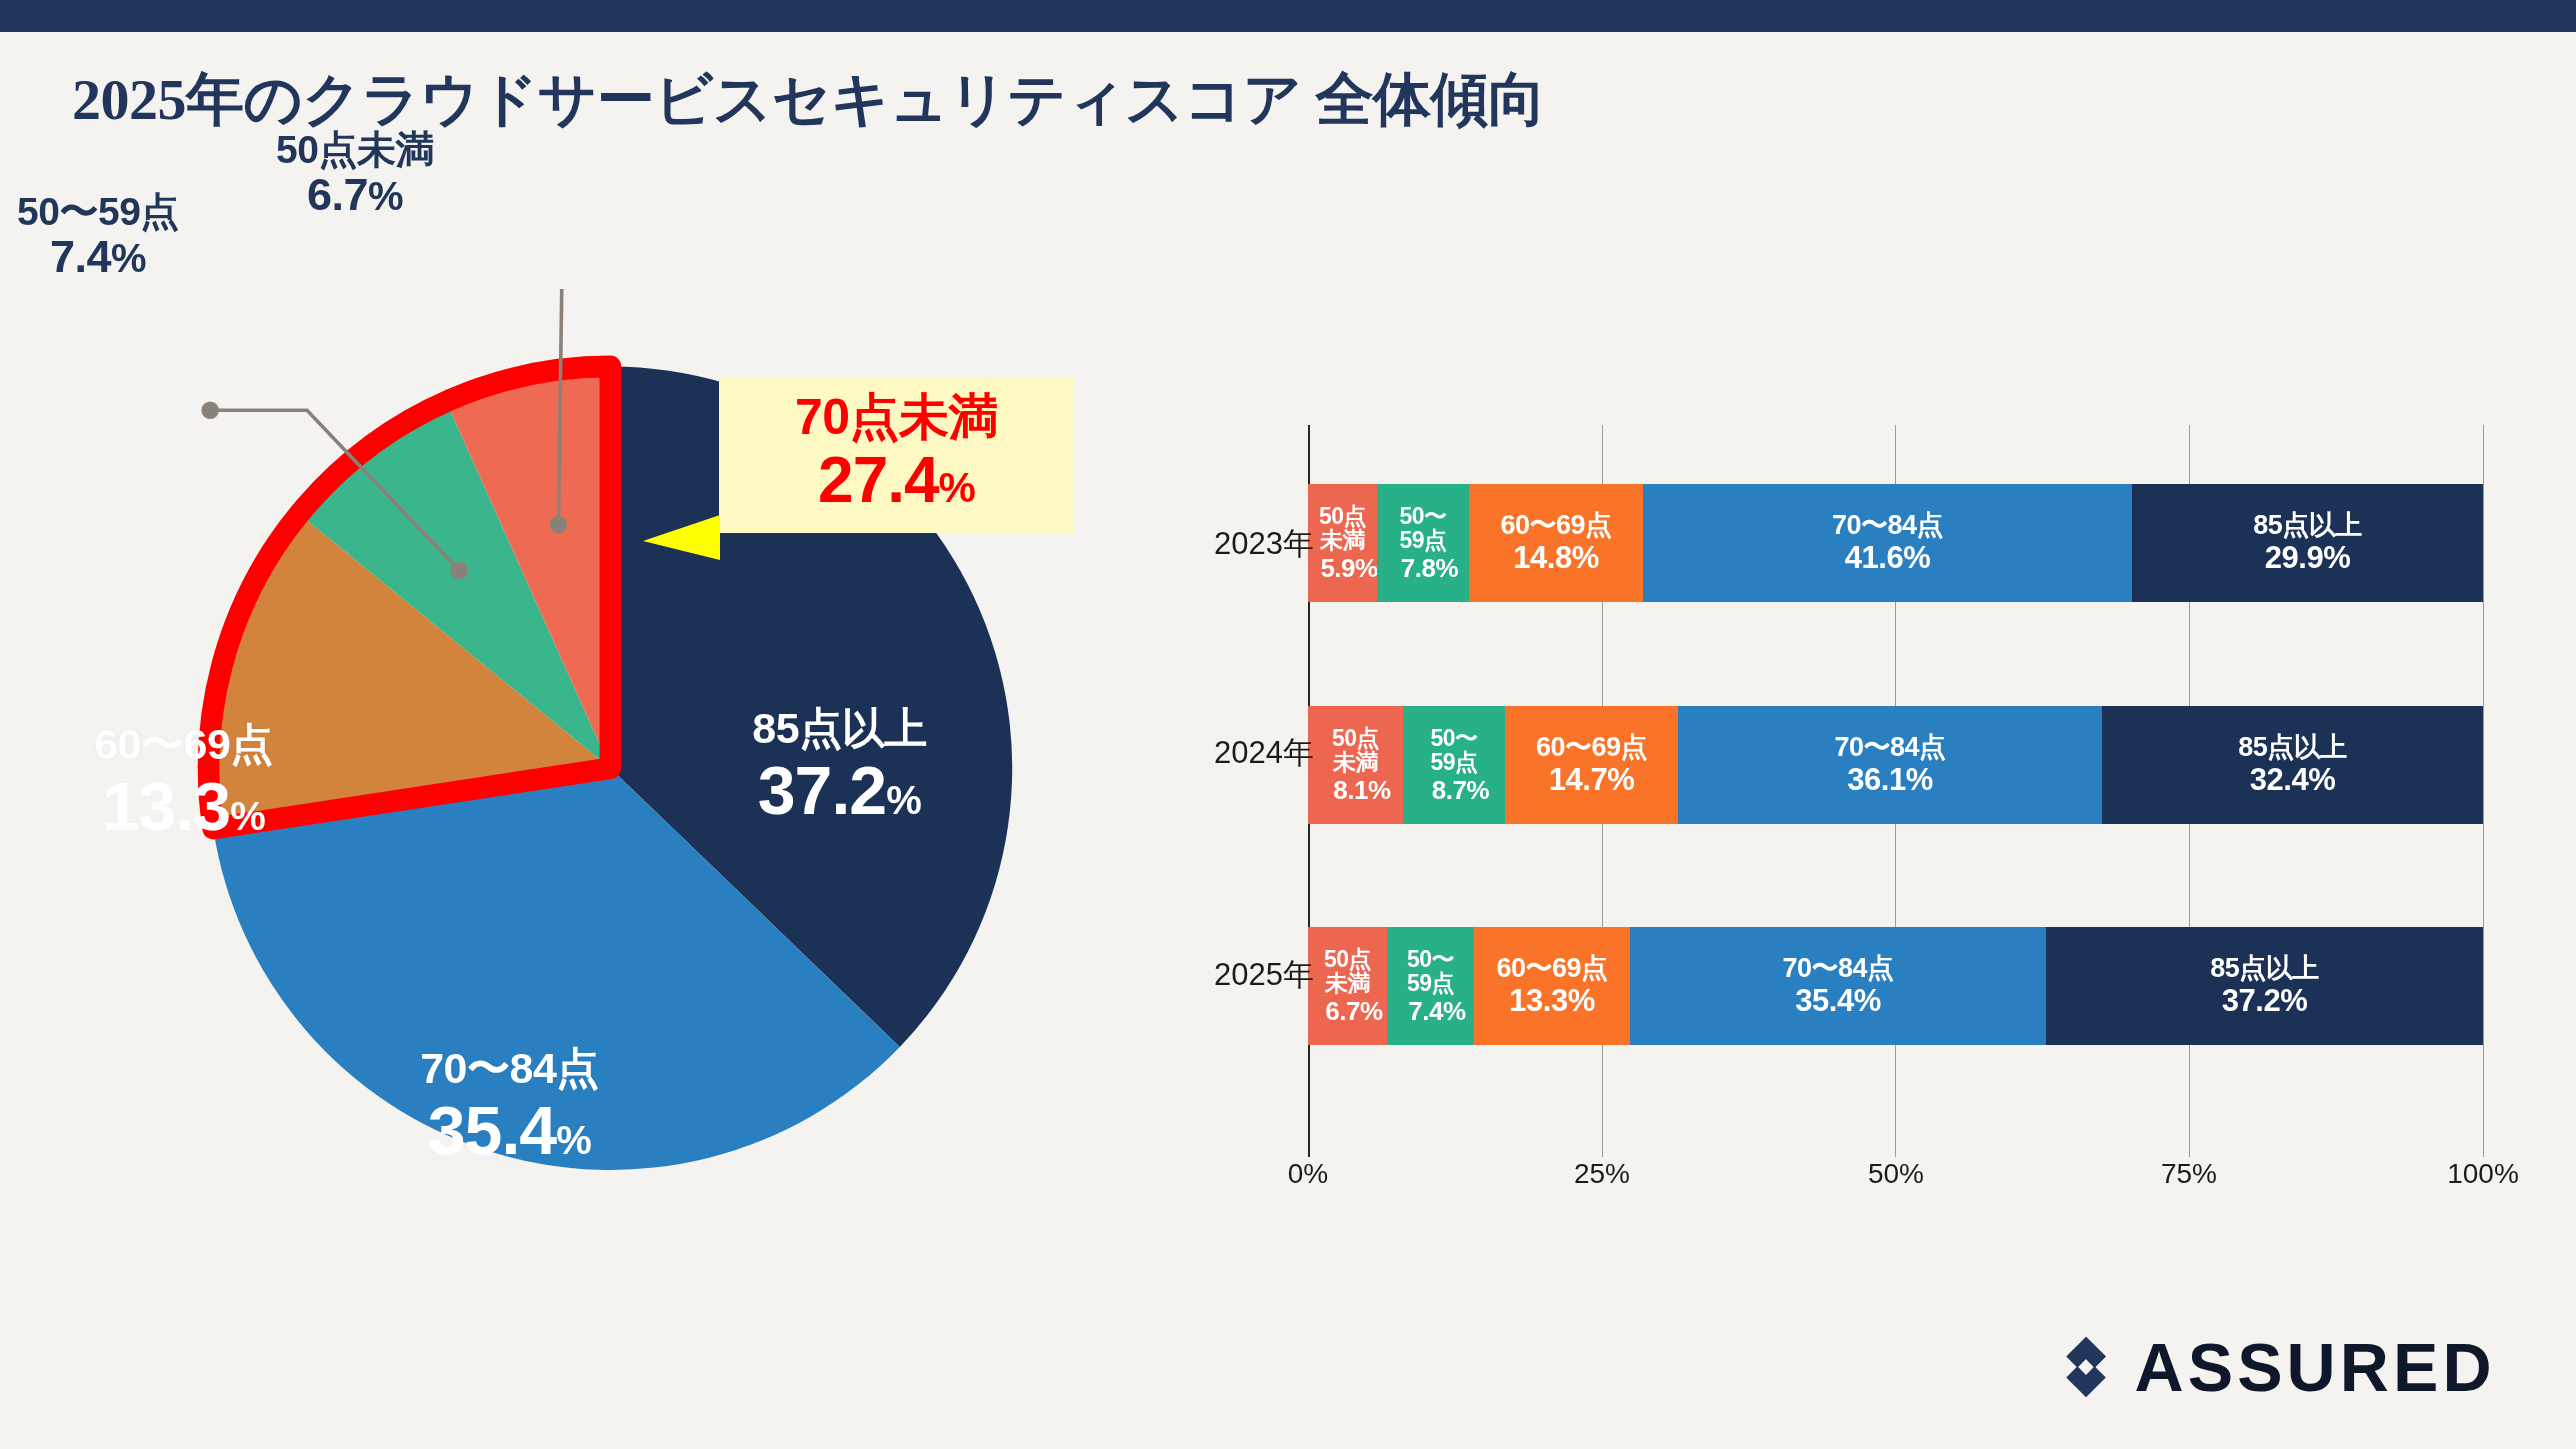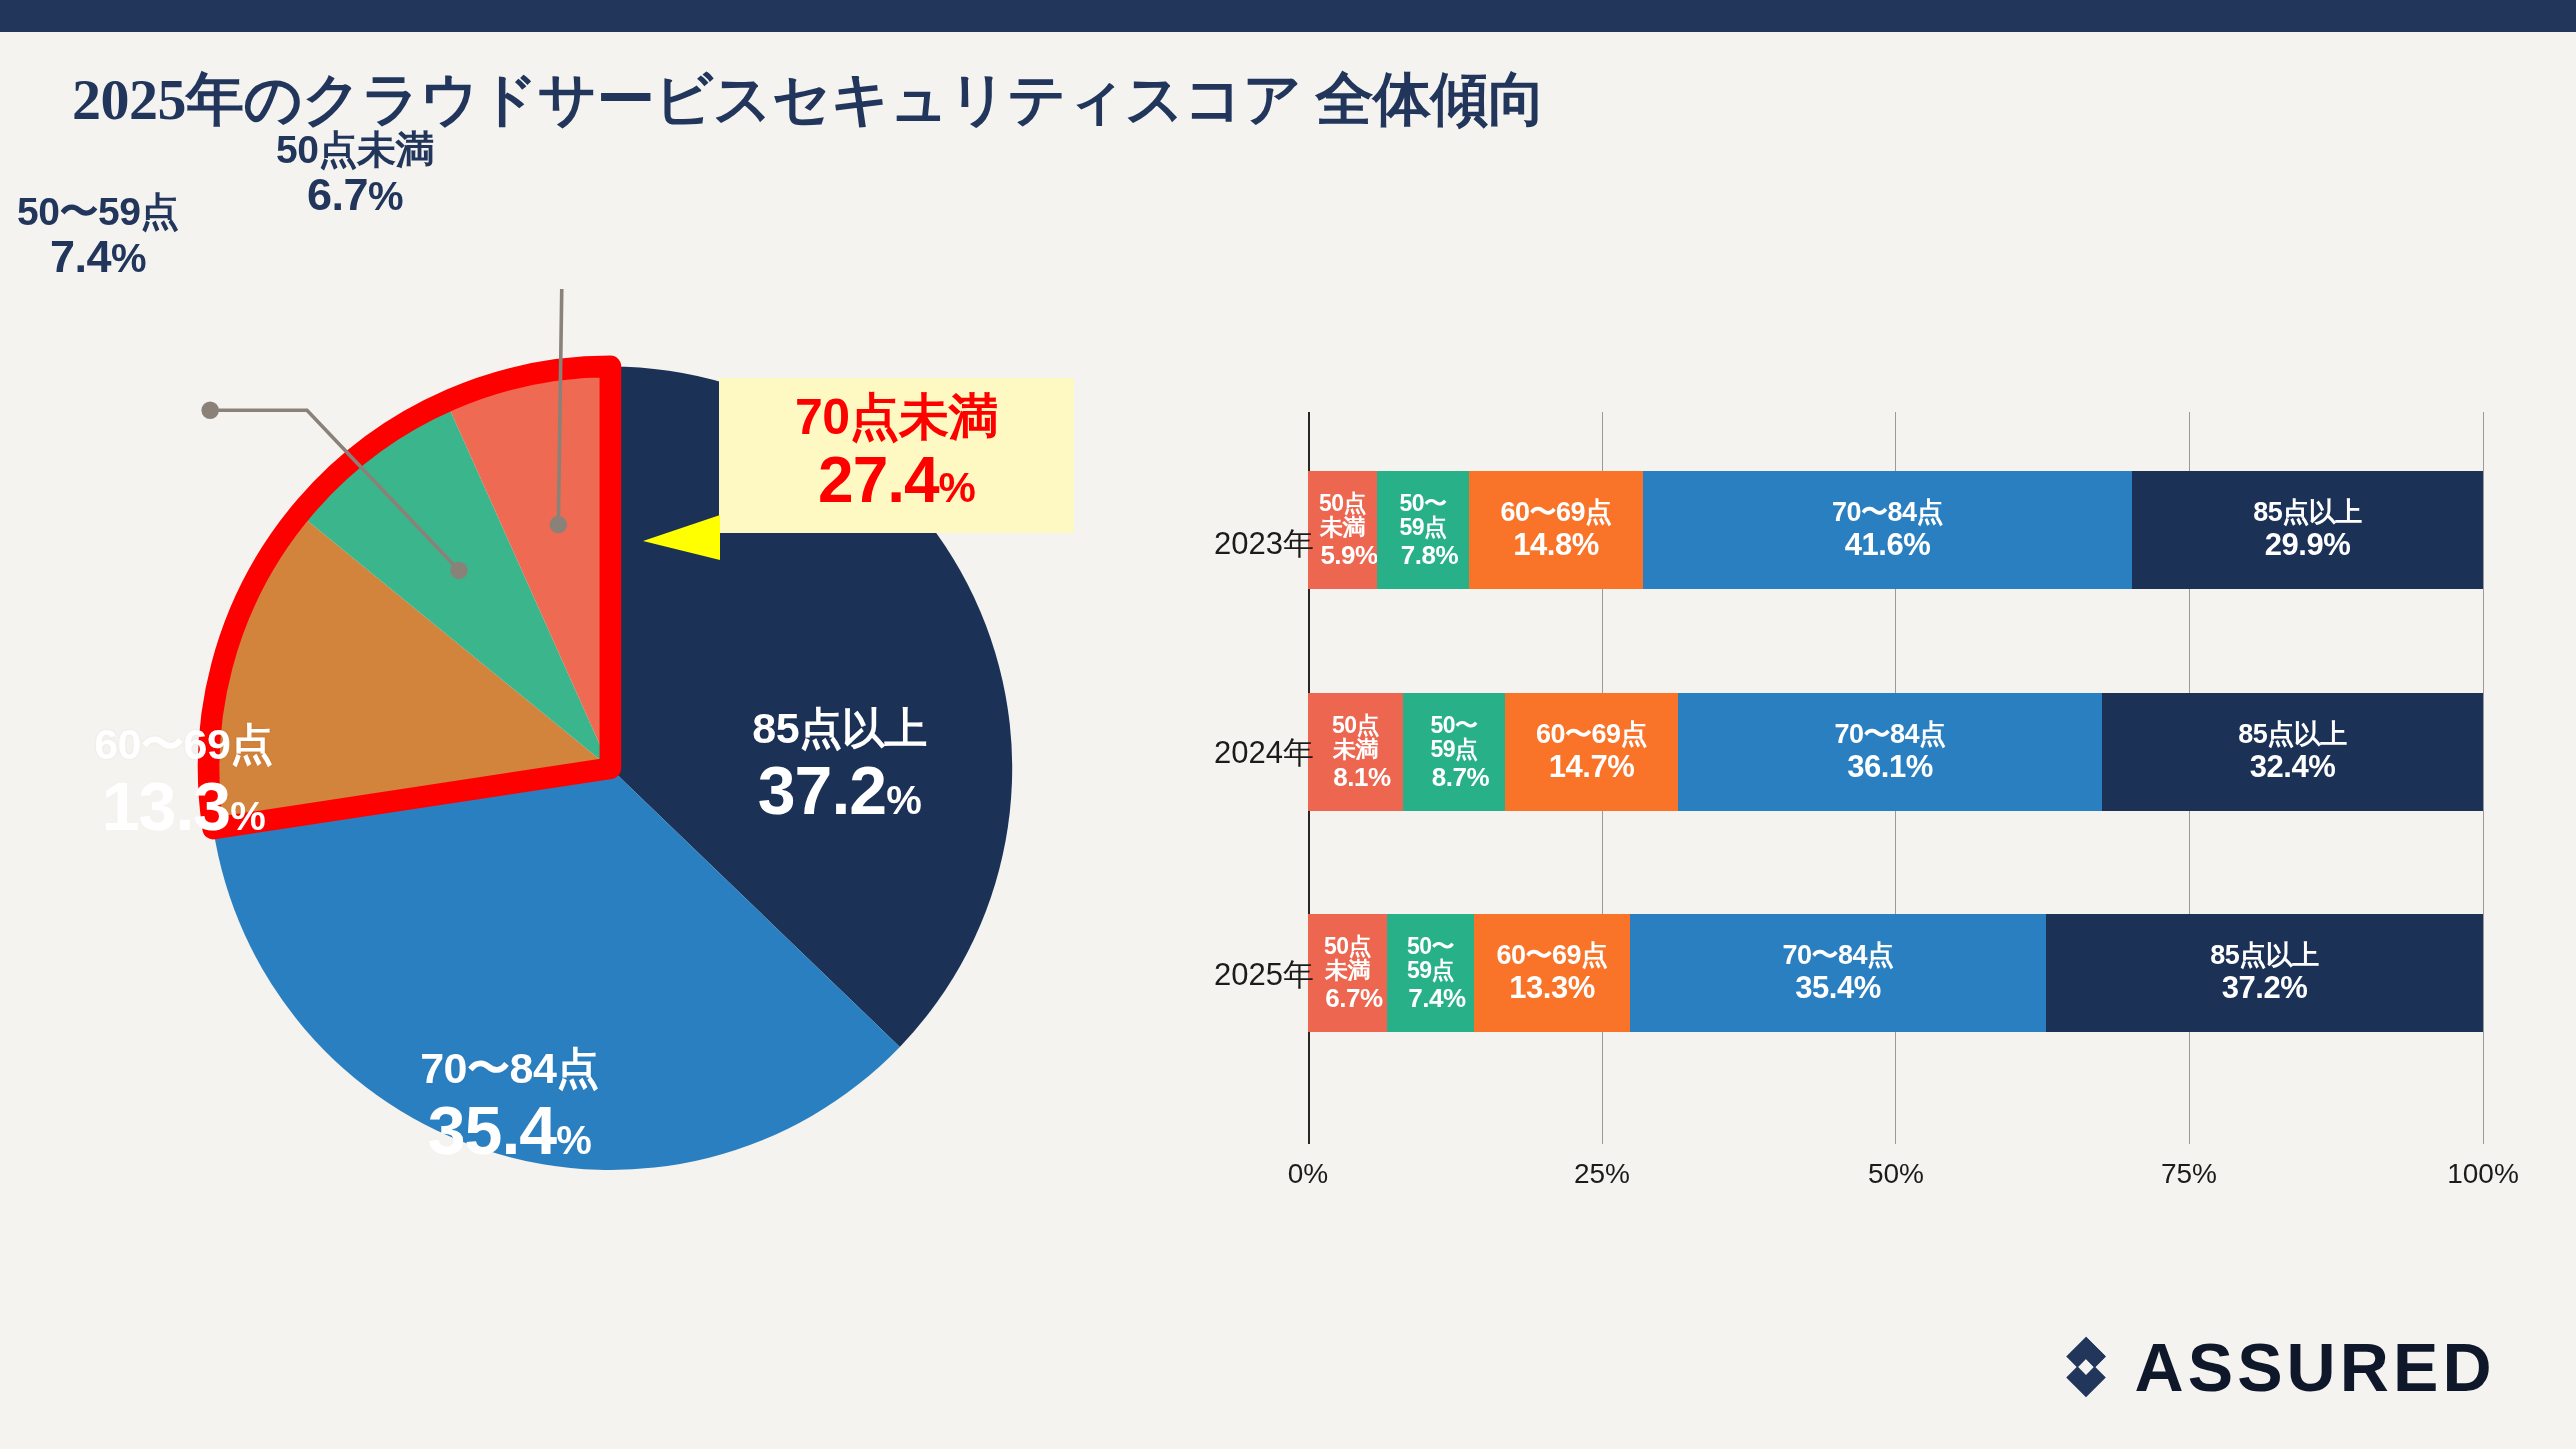--- a/index.html
+++ b/index.html
@@ -64,21 +64,21 @@
   .callout .val .pct { font-size: 42px; }
   .callout-tail {
     position: absolute; width: 0; height: 0;
     border-top: 26px solid transparent;
     border-bottom: 19.6px solid transparent;
     border-right: 77px solid #ffff00;
   }
 
   
   .bars-area { position: absolute; left: 1226px; top: 412px; width: 1288px; height: 804px; }
-  .bars-plot { position: absolute; left: 82px; top: 0; width: 1175px; height: 732px; }
+  .bars-plot { position: absolute; left: 82px; top: 13px; width: 1175px; height: 732px; }
   .gridline { position: absolute; top: 0; width: 1px; height: 732px; background: #9a9a9a; }
   .gridline.axis0 { background: #262626; width: 2.1px; }
 
   .bar-row { position: absolute; left: 0; width: 1175px; height: 118px; display: flex; }
   .seg {
     height: 100%; display: flex; flex-direction: column; align-items: center;
     justify-content: center; color: #fff; overflow: hidden; line-height: 1.08;
   }
   .seg .cat { font-weight: 700; font-size: 27px; text-align: center; letter-spacing: -0.5px; white-space: pre-line;}
   .seg .val { font-weight: 700; font-size: 31px; letter-spacing: -0.5px; margin-top: 1px; }

